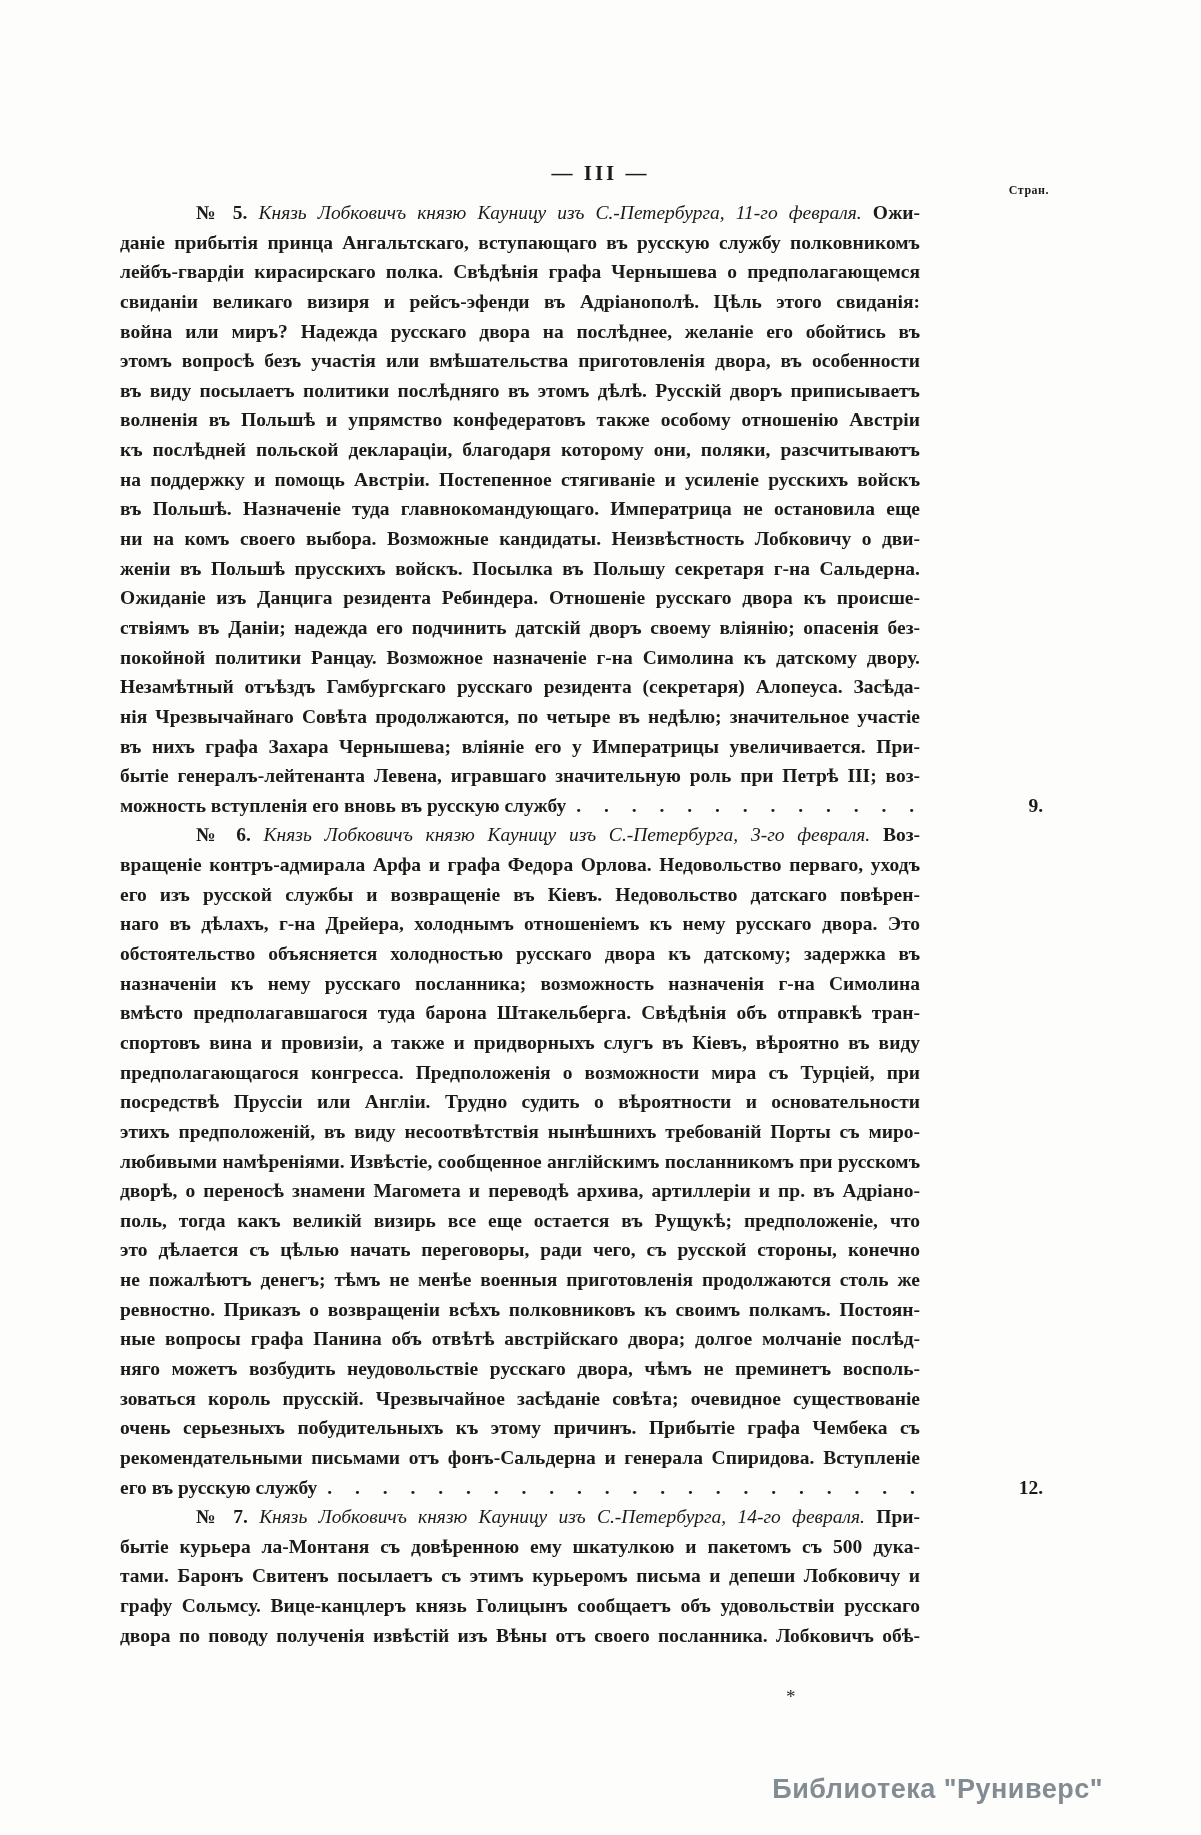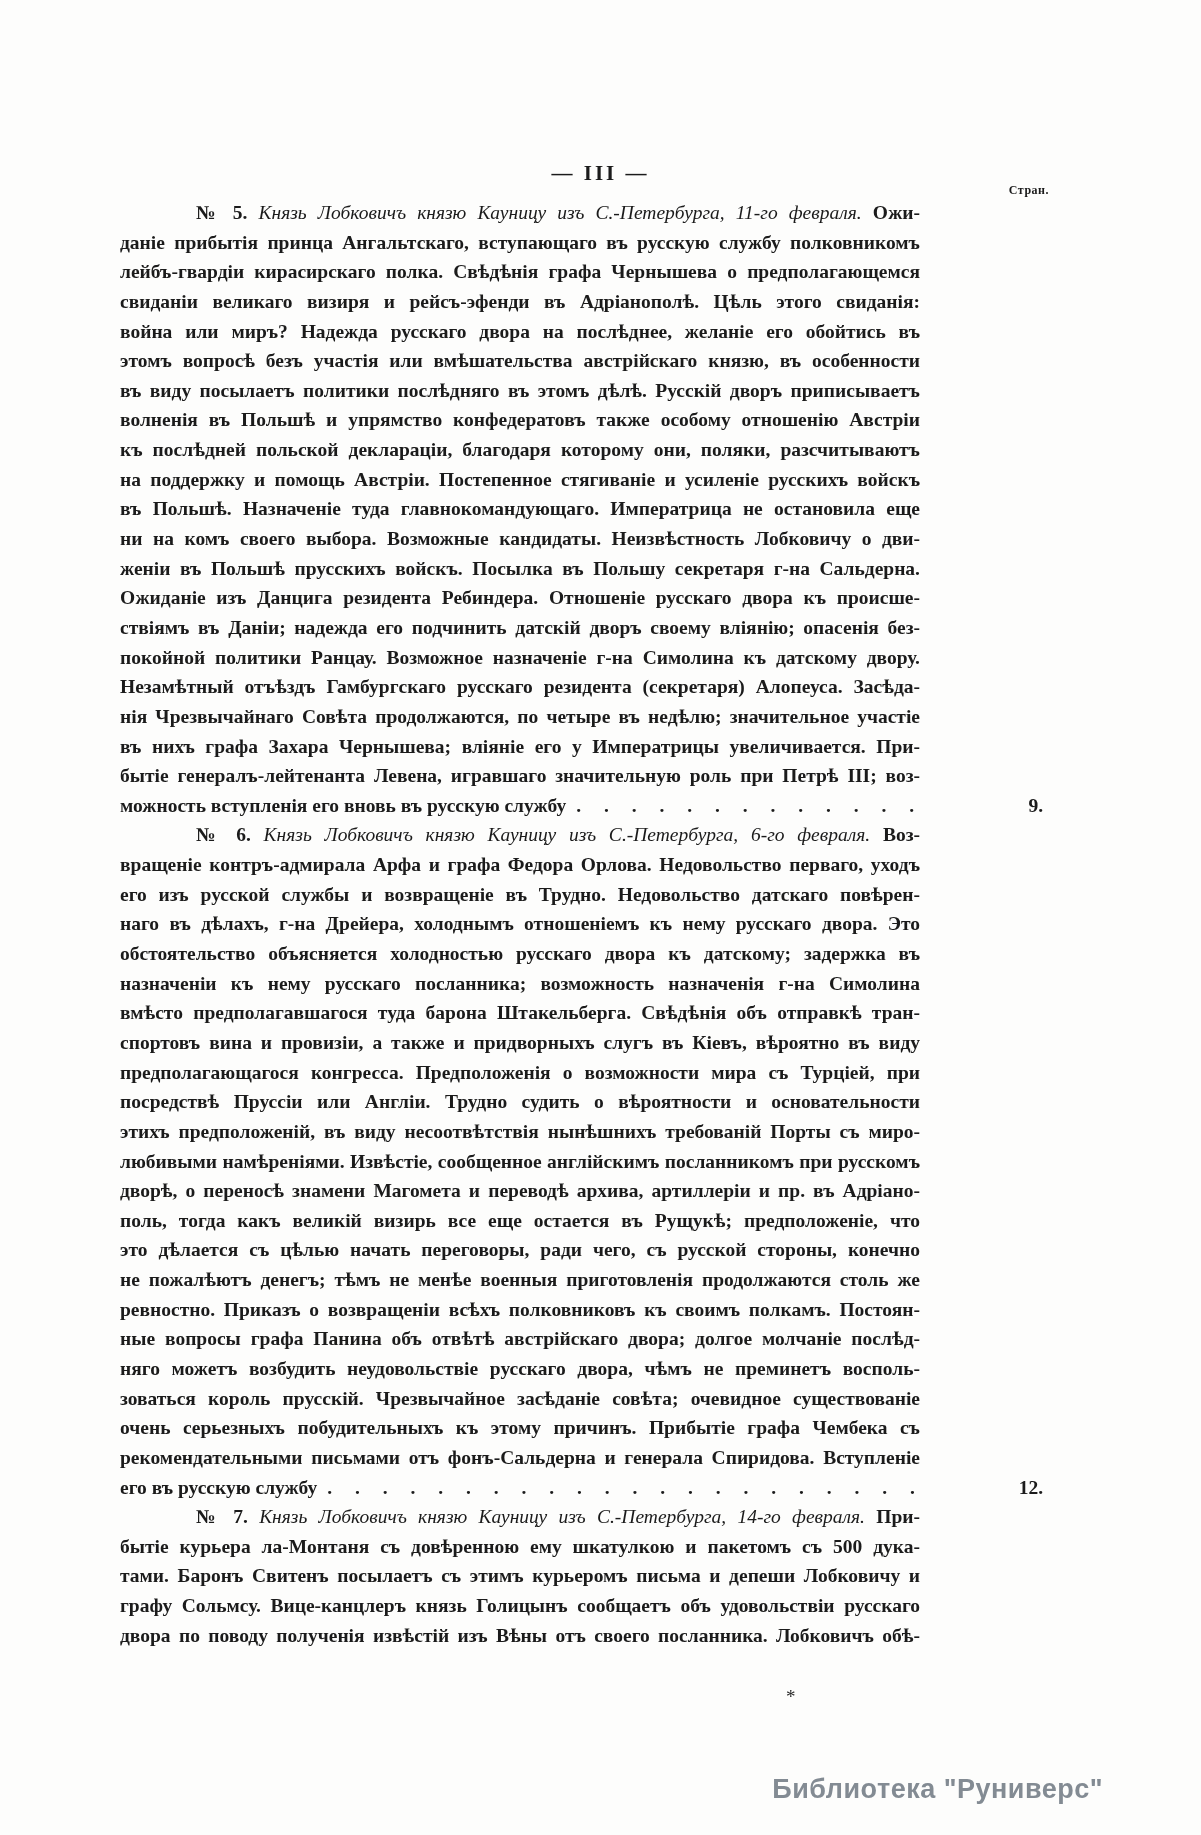--- a/index.html
+++ b/index.html
@@ -64,43 +64,43 @@
   <div class="roman">— III —</div>
 
   <div class="stran">Стран.</div>
 
   <div class="toc" id="toc">
       <div class="line first"><span>№ 5.</span> <span class="hd">Князь Лобковичъ князю Кауницу изъ С.-Петербурга, 11-го февраля.</span> <span>Ожи-</span></div>
       <div class="line">даніе прибытія принца Ангальтскаго, вступающаго въ русскую службу полковникомъ</div>
       <div class="line">лейбъ-гвардіи кирасирскаго полка. Свѣдѣнія графа Чернышева о предполагающемся</div>
       <div class="line">свиданіи великаго визиря и рейсъ-эфенди въ Адріанополѣ. Цѣль этого свиданія:</div>
       <div class="line">война или миръ? Надежда русскаго двора на послѣднее, желаніе его обойтись въ</div>
-      <div class="line">этомъ вопросѣ безъ участія или вмѣшательства австрійскаго князю, въ особенности</div>
+      <div class="line">этомъ вопросѣ безъ участія или вмѣшательства приготовленія двора, въ особенности</div>
       <div class="line">въ виду посылаетъ политики послѣдняго въ этомъ дѣлѣ. Русскій дворъ приписываетъ</div>
       <div class="line">волненія въ Польшѣ и упрямство конфедератовъ также особому отношенію Австріи</div>
       <div class="line">къ послѣдней польской деклараціи, благодаря которому они, поляки, разсчитываютъ</div>
       <div class="line">на поддержку и помощь Австріи. Постепенное стягиваніе и усиленіе русскихъ войскъ</div>
       <div class="line">въ Польшѣ. Назначеніе туда главнокомандующаго. Императрица не остановила еще</div>
       <div class="line">ни на комъ своего выбора. Возможные кандидаты. Неизвѣстность Лобковичу о дви-</div>
       <div class="line">женіи въ Польшѣ прусскихъ войскъ. Посылка въ Польшу секретаря г-на Сальдерна.</div>
       <div class="line">Ожиданіе изъ Данцига резидента Ребиндера. Отношеніе русскаго двора къ происше-</div>
       <div class="line">ствіямъ въ Даніи; надежда его подчинить датскій дворъ своему вліянію; опасенія без-</div>
       <div class="line">покойной политики Ранцау. Возможное назначеніе г-на Симолина къ датскому двору.</div>
       <div class="line">Незамѣтный отъѣздъ Гамбургскаго русскаго резидента (секретаря) Алопеуса. Засѣда-</div>
       <div class="line">нія Чрезвычайнаго Совѣта продолжаются, по четыре въ недѣлю; значительное участіе</div>
       <div class="line">въ нихъ графа Захара Чернышева; вліяніе его у Императрицы увеличивается. При-</div>
       <div class="line">бытіе генералъ-лейтенанта Левена, игравшаго значительную роль при Петрѣ III; воз-</div>
       <div class="line leader">
         <span class="lt">можность вступленія его вновь въ русскую службу</span>
         <span class="dots">. . . . . . . . . . . . . .</span>
         <span class="pagenum">9.</span>
       </div>
-      <div class="line first"><span>№ 6.</span> <span class="hd">Князь Лобковичъ князю Кауницу изъ С.-Петербурга, 6-го февраля.</span> <span>Воз-</span></div>
+      <div class="line first"><span>№ 6.</span> <span class="hd">Князь Лобковичъ князю Кауницу изъ С.-Петербурга, 3-го февраля.</span> <span>Воз-</span></div>
       <div class="line">вращеніе контръ-адмирала Арфа и графа Федора Орлова. Недовольство перваго, уходъ</div>
-      <div class="line">его изъ русской службы и возвращеніе въ Трудно. Недовольство датскаго повѣрен-</div>
+      <div class="line">его изъ русской службы и возвращеніе въ Кіевъ. Недовольство датскаго повѣрен-</div>
       <div class="line">наго въ дѣлахъ, г-на Дрейера, холоднымъ отношеніемъ къ нему русскаго двора. Это</div>
       <div class="line">обстоятельство объясняется холодностью русскаго двора къ датскому; задержка въ</div>
       <div class="line">назначеніи къ нему русскаго посланника; возможность назначенія г-на Симолина</div>
       <div class="line">вмѣсто предполагавшагося туда барона Штакельберга. Свѣдѣнія объ отправкѣ тран-</div>
       <div class="line">спортовъ вина и провизіи, а также и придворныхъ слугъ въ Кіевъ, вѣроятно въ виду</div>
       <div class="line">предполагающагося конгресса. Предположенія о возможности мира съ Турціей, при</div>
       <div class="line">посредствѣ Пруссіи или Англіи. Трудно судить о вѣроятности и основательности</div>
       <div class="line">этихъ предположеній, въ виду несоотвѣтствія нынѣшнихъ требованій Порты съ миро-</div>
       <div class="line">любивыми намѣреніями. Извѣстіе, сообщенное англійскимъ посланникомъ при русскомъ</div>
       <div class="line">дворѣ, о переносѣ знамени Магомета и переводѣ архива, артиллеріи и пр. въ Адріано-</div>

